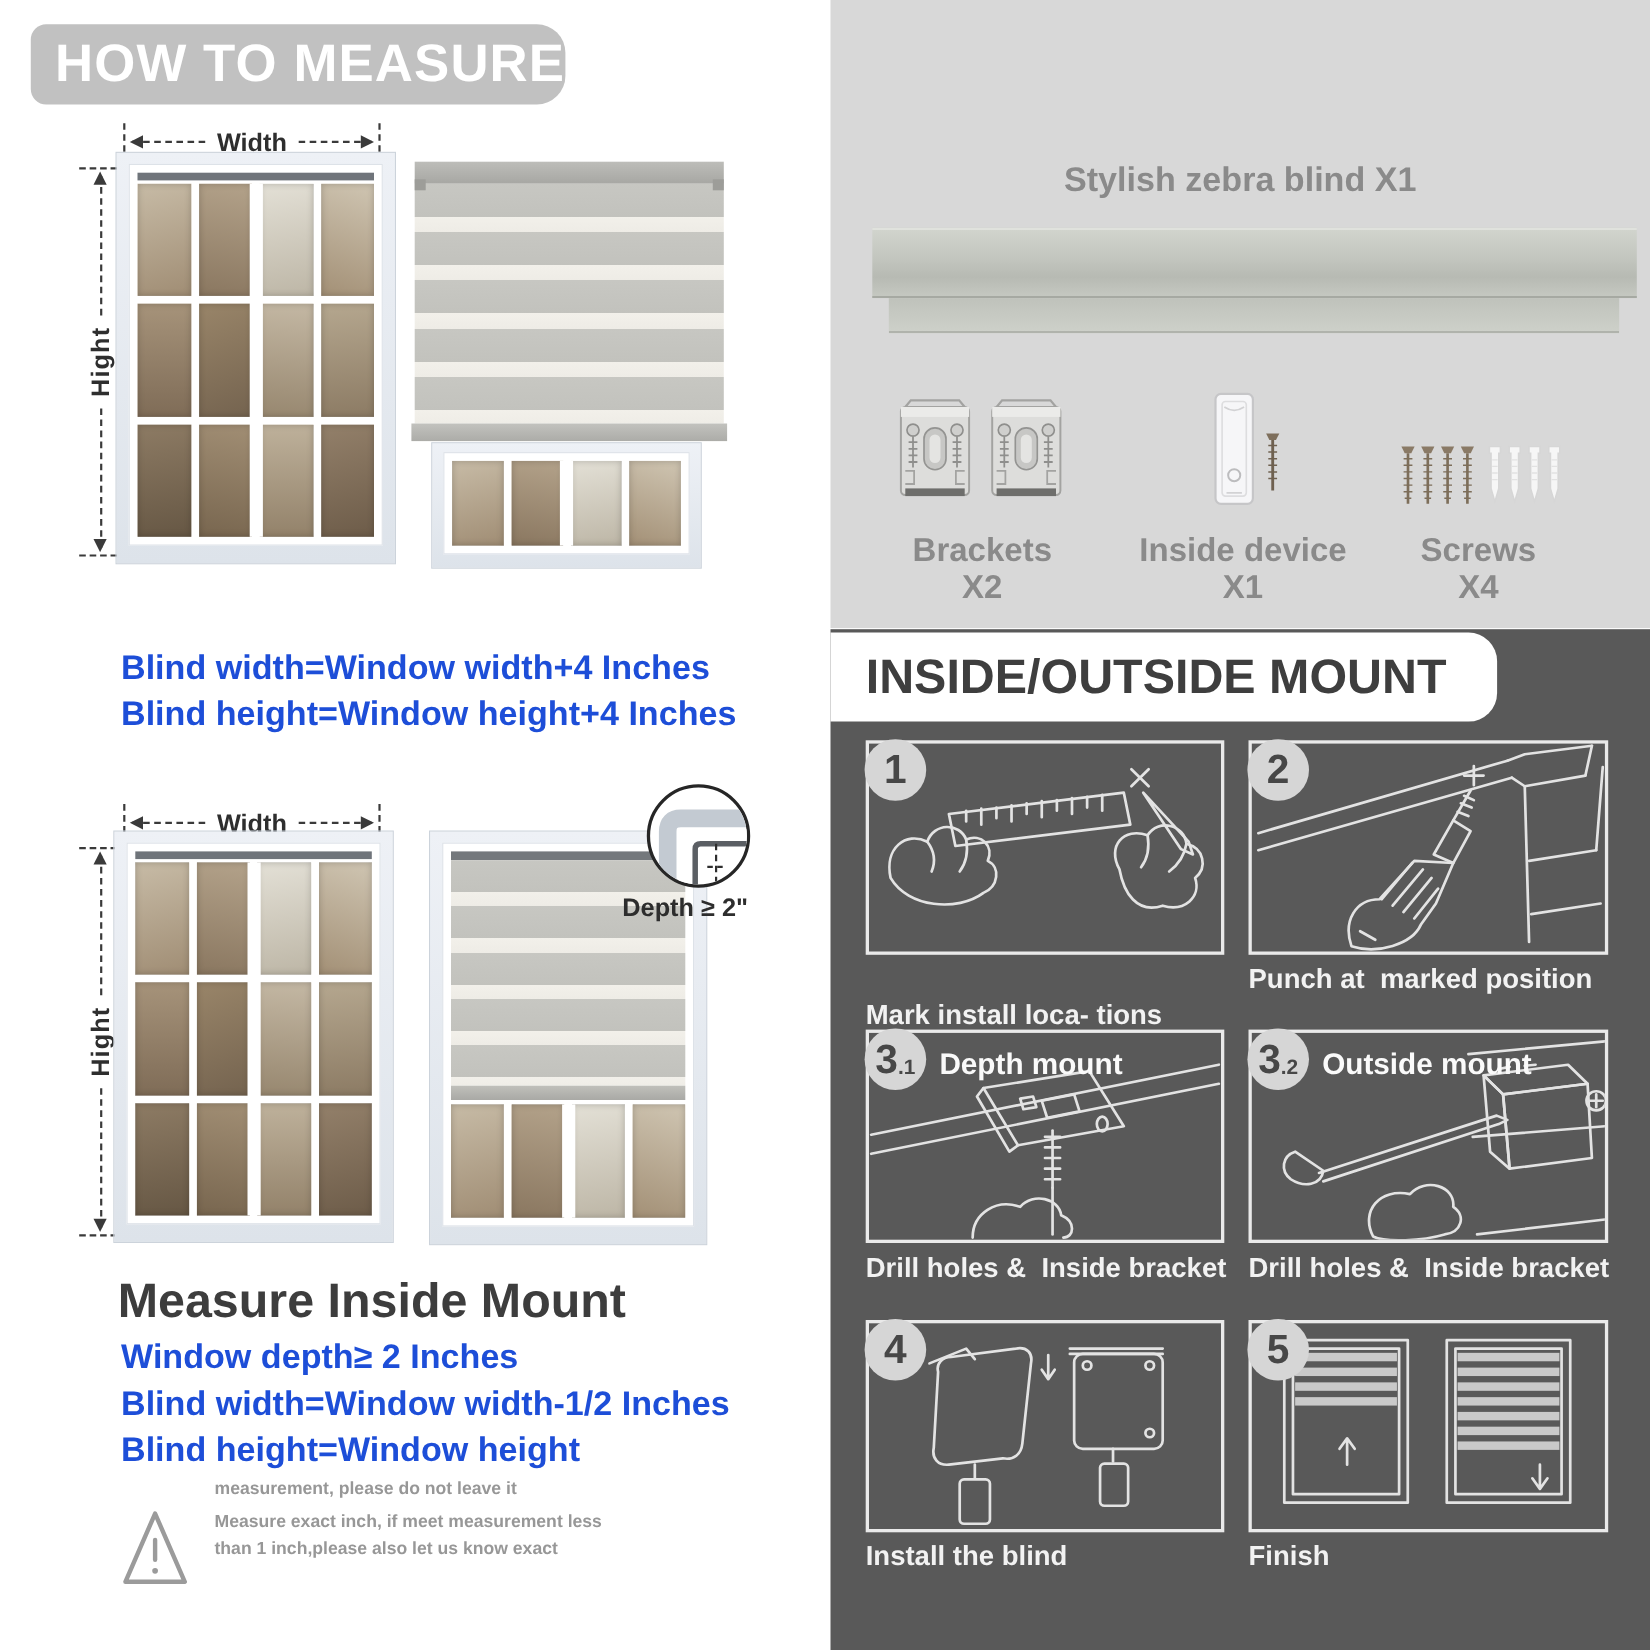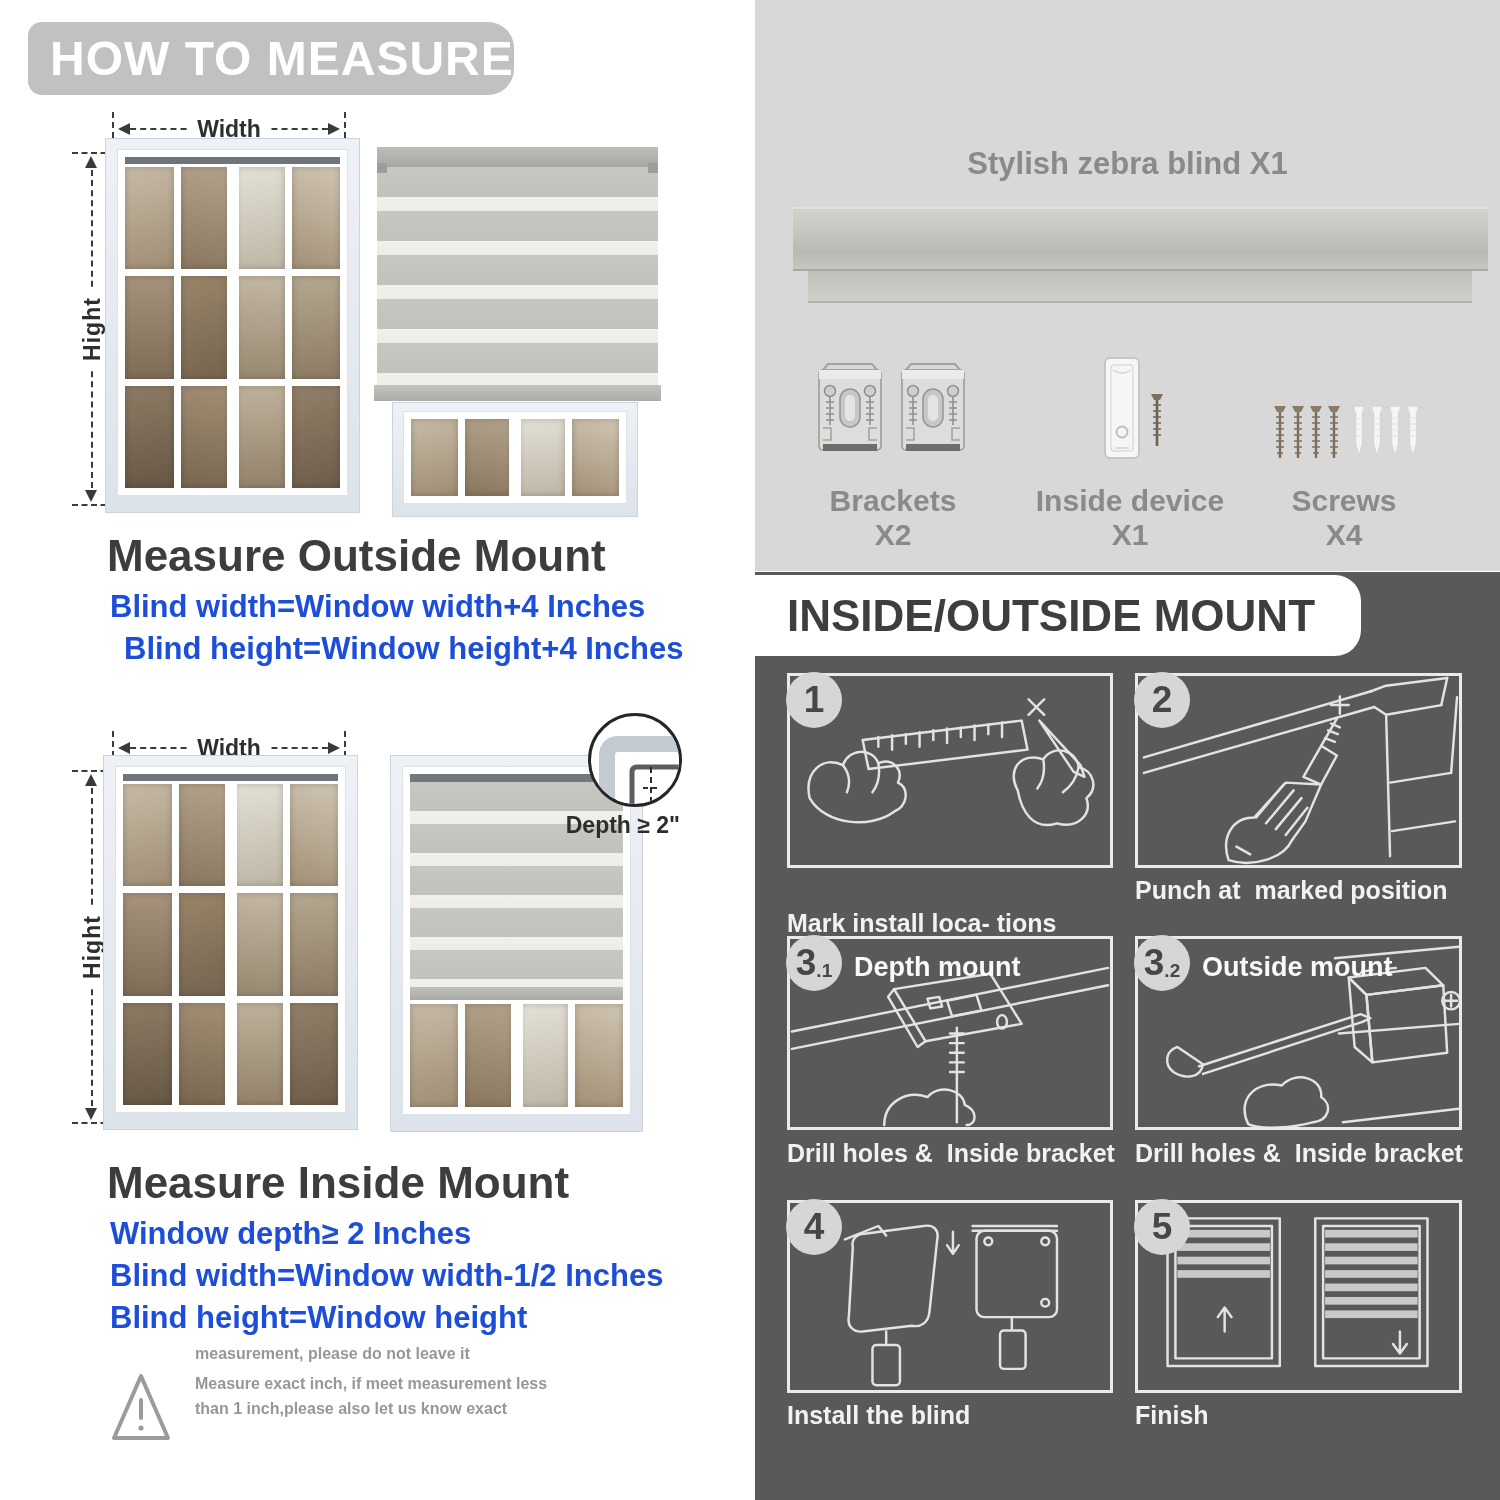--- a/index.html
+++ b/index.html
@@ -164,23 +164,22 @@
       </div>
     </div>
   </div>
 
   <div class="abs" style="left:377px;top:147px;width:281px;">
     <div class="blind-head"></div>
     <div class="blind-fabric" style="height:218px;"></div>
     <div class="blind-rail"></div>
   </div>
 
-  <div class="abs h1-left" style="left:107px;top:531px;">Measure Outside Mount</div>
   <div class="abs formula" style="left:110px;top:589px;">Blind width=Window width+4 Inches</div>
-  <div class="abs formula" style="left:124px;top:631px;">Blind height=Window height+4 Inches</div>
+  <div class="abs formula" style="left:110px;top:631px;">Blind height=Window height+4 Inches</div>
 
   <div class="abs harrow" style="left:112px;top:738px;width:234px;">
     <div class="tick-l"></div>
     <div class="tick-r"></div>
     <div class="line"></div>
     <div class="ah l"></div>
     <div class="ah r"></div>
     <span class="dim-label">Width</span>
   </div>
 

